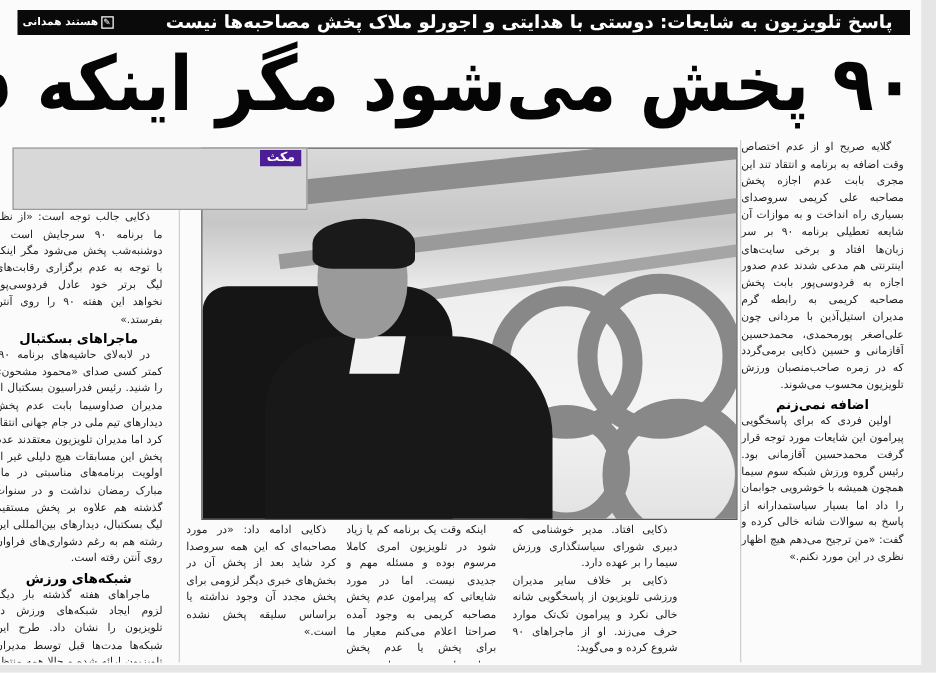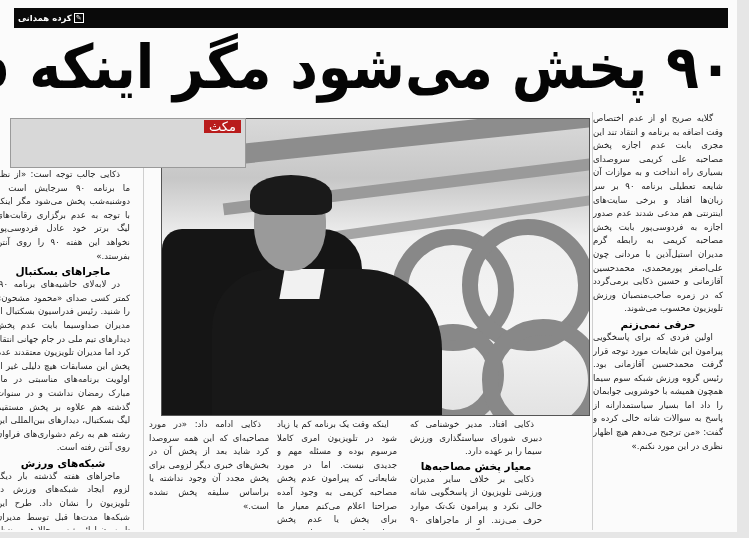--- a/index.html
+++ b/index.html
@@ -63,48 +63,49 @@
   .photo .head { position:absolute; left:92px; top:60px; width:72px; height:92px; background:#9a9a9a; border-radius: 45% 45% 48% 48%; }
   .photo .hair { position:absolute; left:88px; top:56px; width:82px; height:40px; background:#1a1a1a; border-radius: 50% 50% 20% 20%; }
   .photo .ring { position:absolute; border: 16px solid #888; border-radius:50%; }
   .callout {
     position: absolute; left: 10px; top: 118px; width: 236px; height: 50px;
     background: #d8d8d8; border: 1px solid #9a9a9a;
     font-size: 8.8px; line-height: 14px; color: #111; padding: 1px 4px 0 4px;
     box-sizing: border-box; text-align: justify; text-align-last: right;
   }
   .callout .tag {
-    float: right; background: #b91c1c; color: #fff; font-weight: normal;
-    font-size: 13px; padding: 0 5px; margin-left: 5px; line-height: 13px;
+    float: right; background: #4c1d95; color: #fff; font-weight: bold;
+    font-size: 10px; padding: 0 5px; margin-left: 5px; line-height: 13px;
   }
   .callout p { margin: 0; }
   .bcol { position:absolute; top: 418px; height: 112px; overflow: hidden; font-size: 8.6px; line-height: 13.6px; color:#222; text-align: justify; text-align-last: right; }
   .bcol p { margin: 0; text-indent: 8px; }
   .bcol h4 { margin: 0; text-align:center; text-align-last:center; font-size: 10.5px; line-height: 14px; font-weight: bold; color:#000; }
   .b1 { right: 195px; width: 132px; }
   .b2 { right: 340px; width: 120px; }
   .b3 { right: 468px; width: 120px; }
 </style>
 </head>
 <body>
 
 <div class="page">
 
   <div class="banner">
+    <span class="kicker">پاسخ تلویزیون به شایعات: دوستی با هدایتی و اجورلو ملاک پخش مصاحبه‌ها نیست</span>
     <span class="author">
       <span class="pen">✎</span>
-      <span>کرده همدانی</span>
+      <span>هستند همدانی</span>
     </span>
   </div>
 
   <div class="headline">۹۰ پخش می‌شود مگر اینکه فردوسی‌پور نخواهد!</div>
 
   <div class="col col-right">
     <p>گلایه صریح او از عدم اختصاص وقت اضافه به برنامه و انتقاد تند این مجری بابت عدم اجازه پخش مصاحبه علی کریمی سروصدای بسیاری راه انداخت و به موازات آن شایعه تعطیلی برنامه ۹۰ بر سر زبان‌ها افتاد و برخی سایت‌های اینترنتی هم مدعی شدند عدم صدور اجازه به فردوسی‌پور بابت پخش مصاحبه کریمی به رابطه گرم مدیران استیل‌آذین با مردانی چون علی‌اصغر پورمحمدی، محمدحسین آقازمانی و حسین ذکایی برمی‌گردد که در زمره صاحب‌منصبان ورزش تلویزیون محسوب می‌شوند.</p>
-    <h4>حرفی نمی‌زنم</h4>
+    <h4>اضافه نمی‌زنم</h4>
     <p>اولین فردی که برای پاسخگویی پیرامون این شایعات مورد توجه قرار گرفت محمدحسین آقازمانی بود. رئیس گروه ورزش شبکه سوم سیما همچون همیشه با خوشرویی جوابمان را داد اما بسیار سیاستمدارانه از پاسخ به سوالات شانه خالی کرده و گفت: «من ترجیح می‌دهم هیچ اظهار نظری در این مورد نکنم.»</p>
 
   </div>
   <div class="vrule" style="left:592px; top:112px; height:418px;"></div>
 
   <div class="photo">
     <div class="beam1"></div>
     <div class="beam2"></div>
     <div class="beam3"></div>
     <div class="ring" style="left:230px; top:110px; width:90px; height:90px;"></div>
@@ -126,21 +127,20 @@
     <p>ذکایی جالب توجه است: «از نظر ما برنامه ۹۰ سرجایش است و دوشنبه‌شب پخش می‌شود مگر اینکه با توجه به عدم برگزاری رقابت‌های لیگ برتر خود عادل فردوسی‌پور نخواهد این هفته ۹۰ را روی آنتن بفرستد.»</p>
     <h4>ماجراهای بسکتبال</h4>
     <p>در لابه‌لای حاشیه‌های برنامه ۹۰، کمتر کسی صدای «محمود مشحون» را شنید. رئیس فدراسیون بسکتبال از مدیران صداوسیما بابت عدم پخش دیدارهای تیم ملی در جام جهانی انتقاد کرد اما مدیران تلویزیون معتقدند عدم پخش این مسابقات هیچ دلیلی غیر از اولویت برنامه‌های مناسبتی در ماه مبارک رمضان نداشت و در سنوات گذشته هم علاوه بر پخش مستقیم لیگ بسکتبال، دیدارهای بین‌المللی این رشته هم به رغم دشواری‌های فراوان روی آنتن رفته است.</p>
     <h4>شبکه‌های ورزش</h4>
     <p>ماجراهای هفته گذشته بار دیگر لزوم ایجاد شبکه‌های ورزش در تلویزیون را نشان داد. طرح این شبکه‌ها مدت‌ها قبل توسط مدیران تلویزیون ارائه شده و حالا همه منتظر مساعدت مقامات ذی‌صلاح هستند تا دو شبکه ورزش تأسیس شود. شبکه‌هایی که یکی از آنها کاملا مخصوص پخش مستقیم دیدارهای فوتبال باشد و دیگری سایر رشته‌های ورزشی را مورد توجه قرار دهد.</p>
   </div>
   <div class="vrule" style="left:143px; top:168px; height:362px;"></div>
 
   <div class="bcol b1">
     <p>ذکایی افتاد. مدیر خوشنامی که دبیری شورای سیاستگذاری ورزش سیما را بر عهده دارد.</p>
-    <h4>معیار پخش مصاحبه‌ها</h4>
     <p>ذکایی بر خلاف سایر مدیران ورزشی تلویزیون از پاسخگویی شانه خالی نکرد و پیرامون تک‌تک موارد حرف می‌زند. او از ماجراهای ۹۰ شروع کرده و می‌گوید:</p>
 
   </div>
   <div class="bcol b2">
     <p>اینکه وقت یک برنامه کم یا زیاد شود در تلویزیون امری کاملا مرسوم بوده و مسئله مهم و جدیدی نیست. اما در مورد شایعاتی که پیرامون عدم پخش مصاحبه کریمی به وجود آمده صراحتا اعلام می‌کنم معیار ما برای پخش یا عدم پخش مصاحبه‌ها دوستی با حسین هدایتی، سردار آجورلو یا سایر افراد نیست. تمام اهالی ورزش برایمان محترم هستند و در جلسات مختلف آنها را می‌بینیم اما برای پخش</p>
   </div>
   <div class="bcol b3">
     <p>ذکایی ادامه داد: «در مورد مصاحبه‌ای که این همه سروصدا کرد شاید بعد از پخش آن در بخش‌های خبری دیگر لزومی برای پخش مجدد آن وجود نداشته یا براساس سلیقه پخش نشده است.»</p>
 
   </div>

